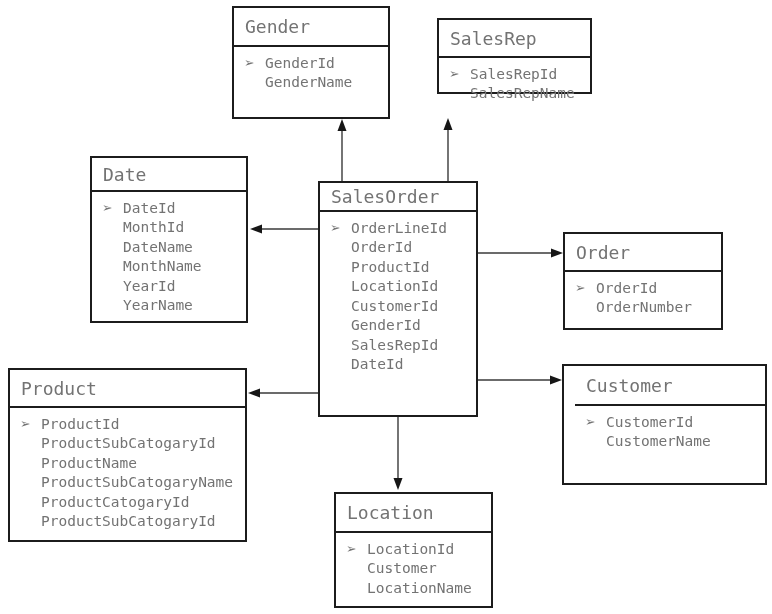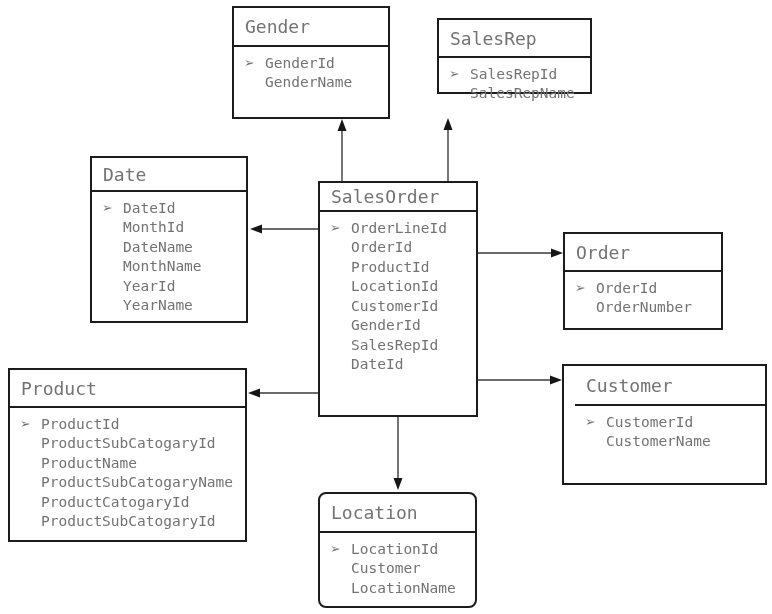--- a/index.html
+++ b/index.html
@@ -120,21 +120,21 @@
     <div class="entity-fields">
         <div class="field-row"><span class="pk">➢</span><span class="fname">ProductId</span></div>
         <div class="field-row"><span class="pk"></span><span class="fname">ProductSubCatogaryId</span></div>
         <div class="field-row"><span class="pk"></span><span class="fname">ProductName</span></div>
         <div class="field-row"><span class="pk"></span><span class="fname">ProductSubCatogaryName</span></div>
         <div class="field-row"><span class="pk"></span><span class="fname">ProductCatogaryId</span></div>
         <div class="field-row"><span class="pk"></span><span class="fname">ProductSubCatogaryId</span></div>
       </div>
   </div>
 
-  <div class="entity" style="left:318px; top:492px; width:159px; height:116px;border-radius:8px;">
+  <div class="entity" style="left:334px; top:492px; width:159px; height:116px;">
     <div class="entity-title" style="height:39px;">Location</div>
     <div class="entity-fields">
         <div class="field-row"><span class="pk">➢</span><span class="fname">LocationId</span></div>
         <div class="field-row"><span class="pk"></span><span class="fname">Customer</span></div>
         <div class="field-row"><span class="pk"></span><span class="fname">LocationName</span></div>
       </div>
   </div>
 
   <svg class="arrow-layer" width="772" height="614" viewBox="0 0 772 614">
     <g>

